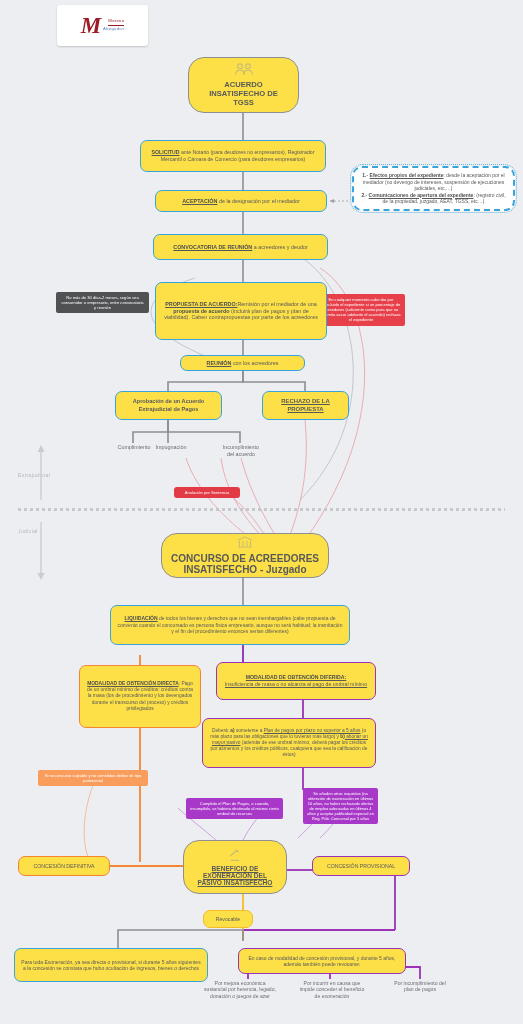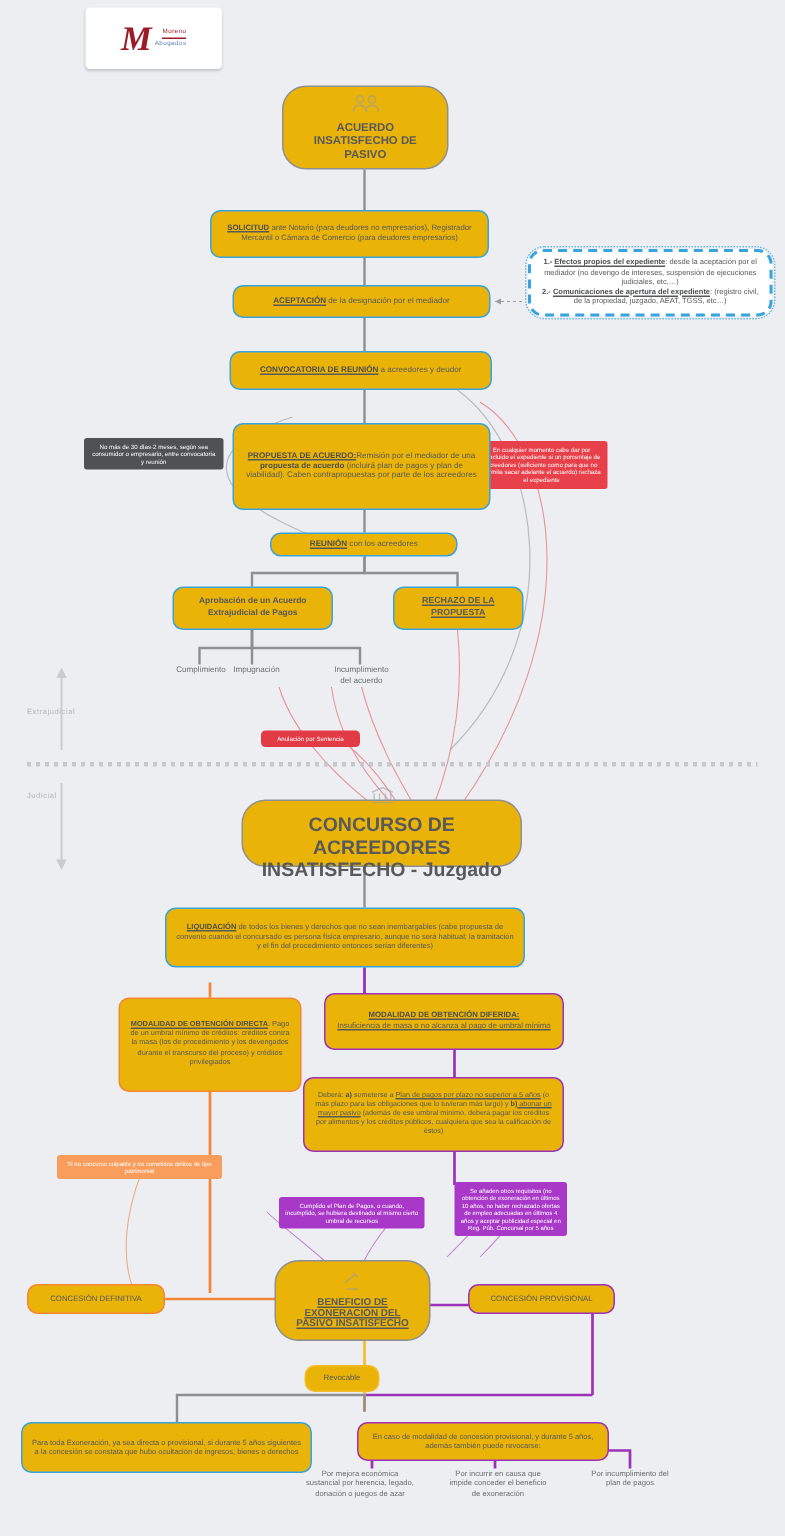--- a/index.html
+++ b/index.html
@@ -8,21 +8,21 @@
     width:523px; height:1024px;
     background:#eceef2;
     font-family:"Liberation Sans", sans-serif;
     position:relative;
     overflow:hidden;
     color:#58595b;
   }
   #canvas { position:absolute; inset:0; }
   svg.links { position:absolute; left:0; top:0; width:523px; height:1024px; pointer-events:none; }
 
-  .node { position:absolute; background:#eab308; text-align:center; }
+  .node { position:absolute; background:#fde047; text-align:center; }
 
   
   .logo-card{
     position:absolute; left:57px; top:5px; width:91px; height:41px;
     background:#fff; border-radius:3px; box-shadow:0 1px 2px rgba(0,0,0,.18);
     display:flex; align-items:center; justify-content:center; gap:3px;
   }
   .logo-m{ font-family:"Liberation Serif", serif; font-style:italic; font-weight:700;
            font-size:23px; color:#9c1b26; line-height:1; letter-spacing:-1px;}
   .logo-txt{ display:flex; flex-direction:column; align-items:flex-end; line-height:1.15;}
@@ -176,21 +176,21 @@
           <g fill="none" stroke="#9a9c9f" stroke-width="1.1">
         <circle cx="8" cy="3.3" r="2.4"></circle>
             <circle cx="16" cy="3.3" r="2.4"></circle>
         <path d="M3.5 11.5c0-2.6 2-4.3 4.5-4.3s4.5 1.7 4.5 4.3"></path>
         <path d="M11.5 11.5c0-2.6 2-4.3 4.5-4.3s4.5 1.7 4.5 4.3"></path>
           </g>
         </svg>
     </span>
     <div>ACUERDO</div>
     <div>INSATISFECHO DE</div>
-    <div>PASIVO</div>
+    <div>TGSS</div>
   </div>
 
   <div class="node box blue" style="left:140px; top:140px; width:186px; height:32px; font-size:5.2px;">
     <div><span class="u"><strong>SOLICITUD</strong></span><span> ante Notario (para deudores no empresarios), Registrador Mercantil o Cámara de Comercio (para deudores empresarios)</span></div>
   </div>
 
   <div class="node box blue" style="left:155px; top:190px; width:172px; height:22px; font-size:5.4px;">
     <div><span class="u"><strong>ACEPTACIÓN</strong></span><span> de la designación por el mediador</span></div>
   </div>
 
@@ -238,21 +238,21 @@
 
   <div class="plain" style="left:103px; top:444px; width:62px; font-size:5.4px;">Cumplimiento</div>
   <div class="plain" style="left:140px; top:444px; width:62px; font-size:5.4px;">Impugnación</div>
   <div class="plain" style="left:210px; top:444px; width:62px; font-size:5.4px;">
     <div>Incumplimiento</div>
     <div>del acuerdo</div>
   </div>
 
   <div class="flat redsm" style="left:174px; top:487px; width:66px; font-size:4.1px;">Anulación por Sentencia</div>
 
-  <div class="node term" style="left:161px; top:533px; width:187px; height:45px; font-size:13px;">
+  <div class="node term" style="left:161px; top:533px; width:168px; height:45px; font-size:10px;">
     <span class="ico">
       <svg width="16" height="13" viewBox="0 0 16 13">
           <g fill="none" stroke="#9a9c9f" stroke-width="1">
         <path d="M1 4.2 L8 1 L15 4.2"></path>
             <path d="M2.5 5v5M6 5v5M10 5v5M13.5 5v5"></path>
             <path d="M1 11h14"></path>
           </g>
         </svg>
     </span>
     <div>CONCURSO DE ACREEDORES</div>

